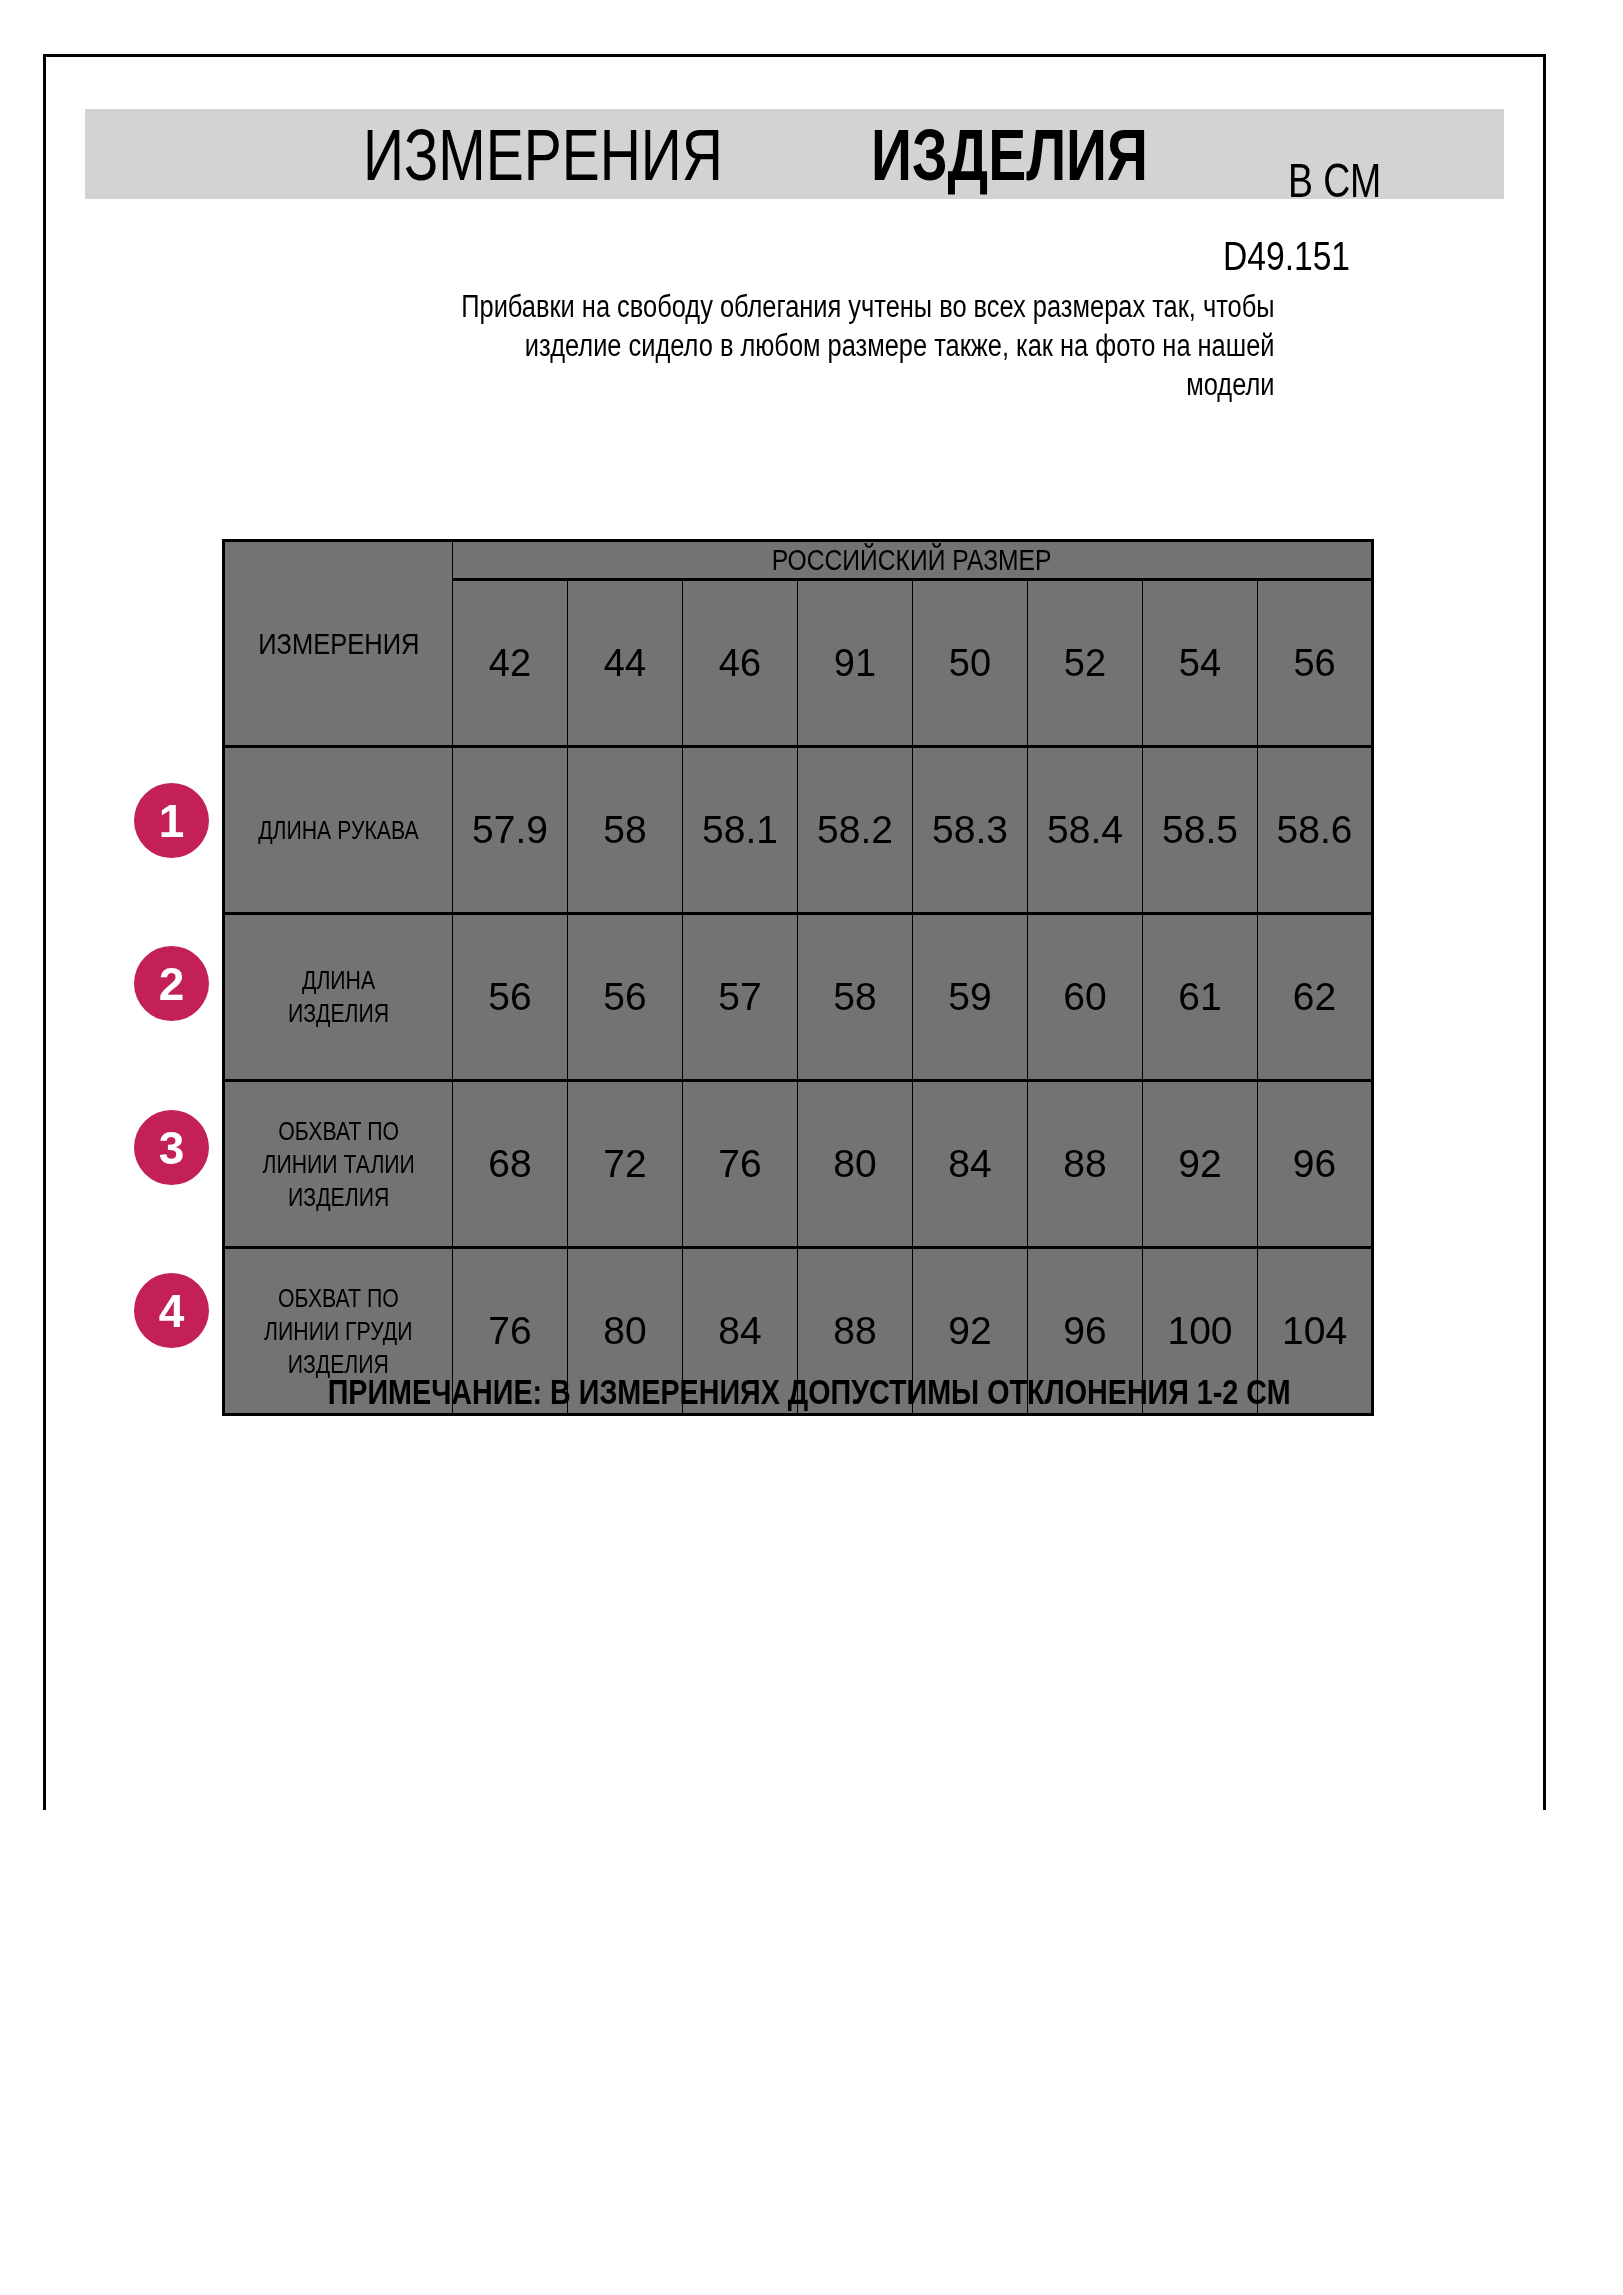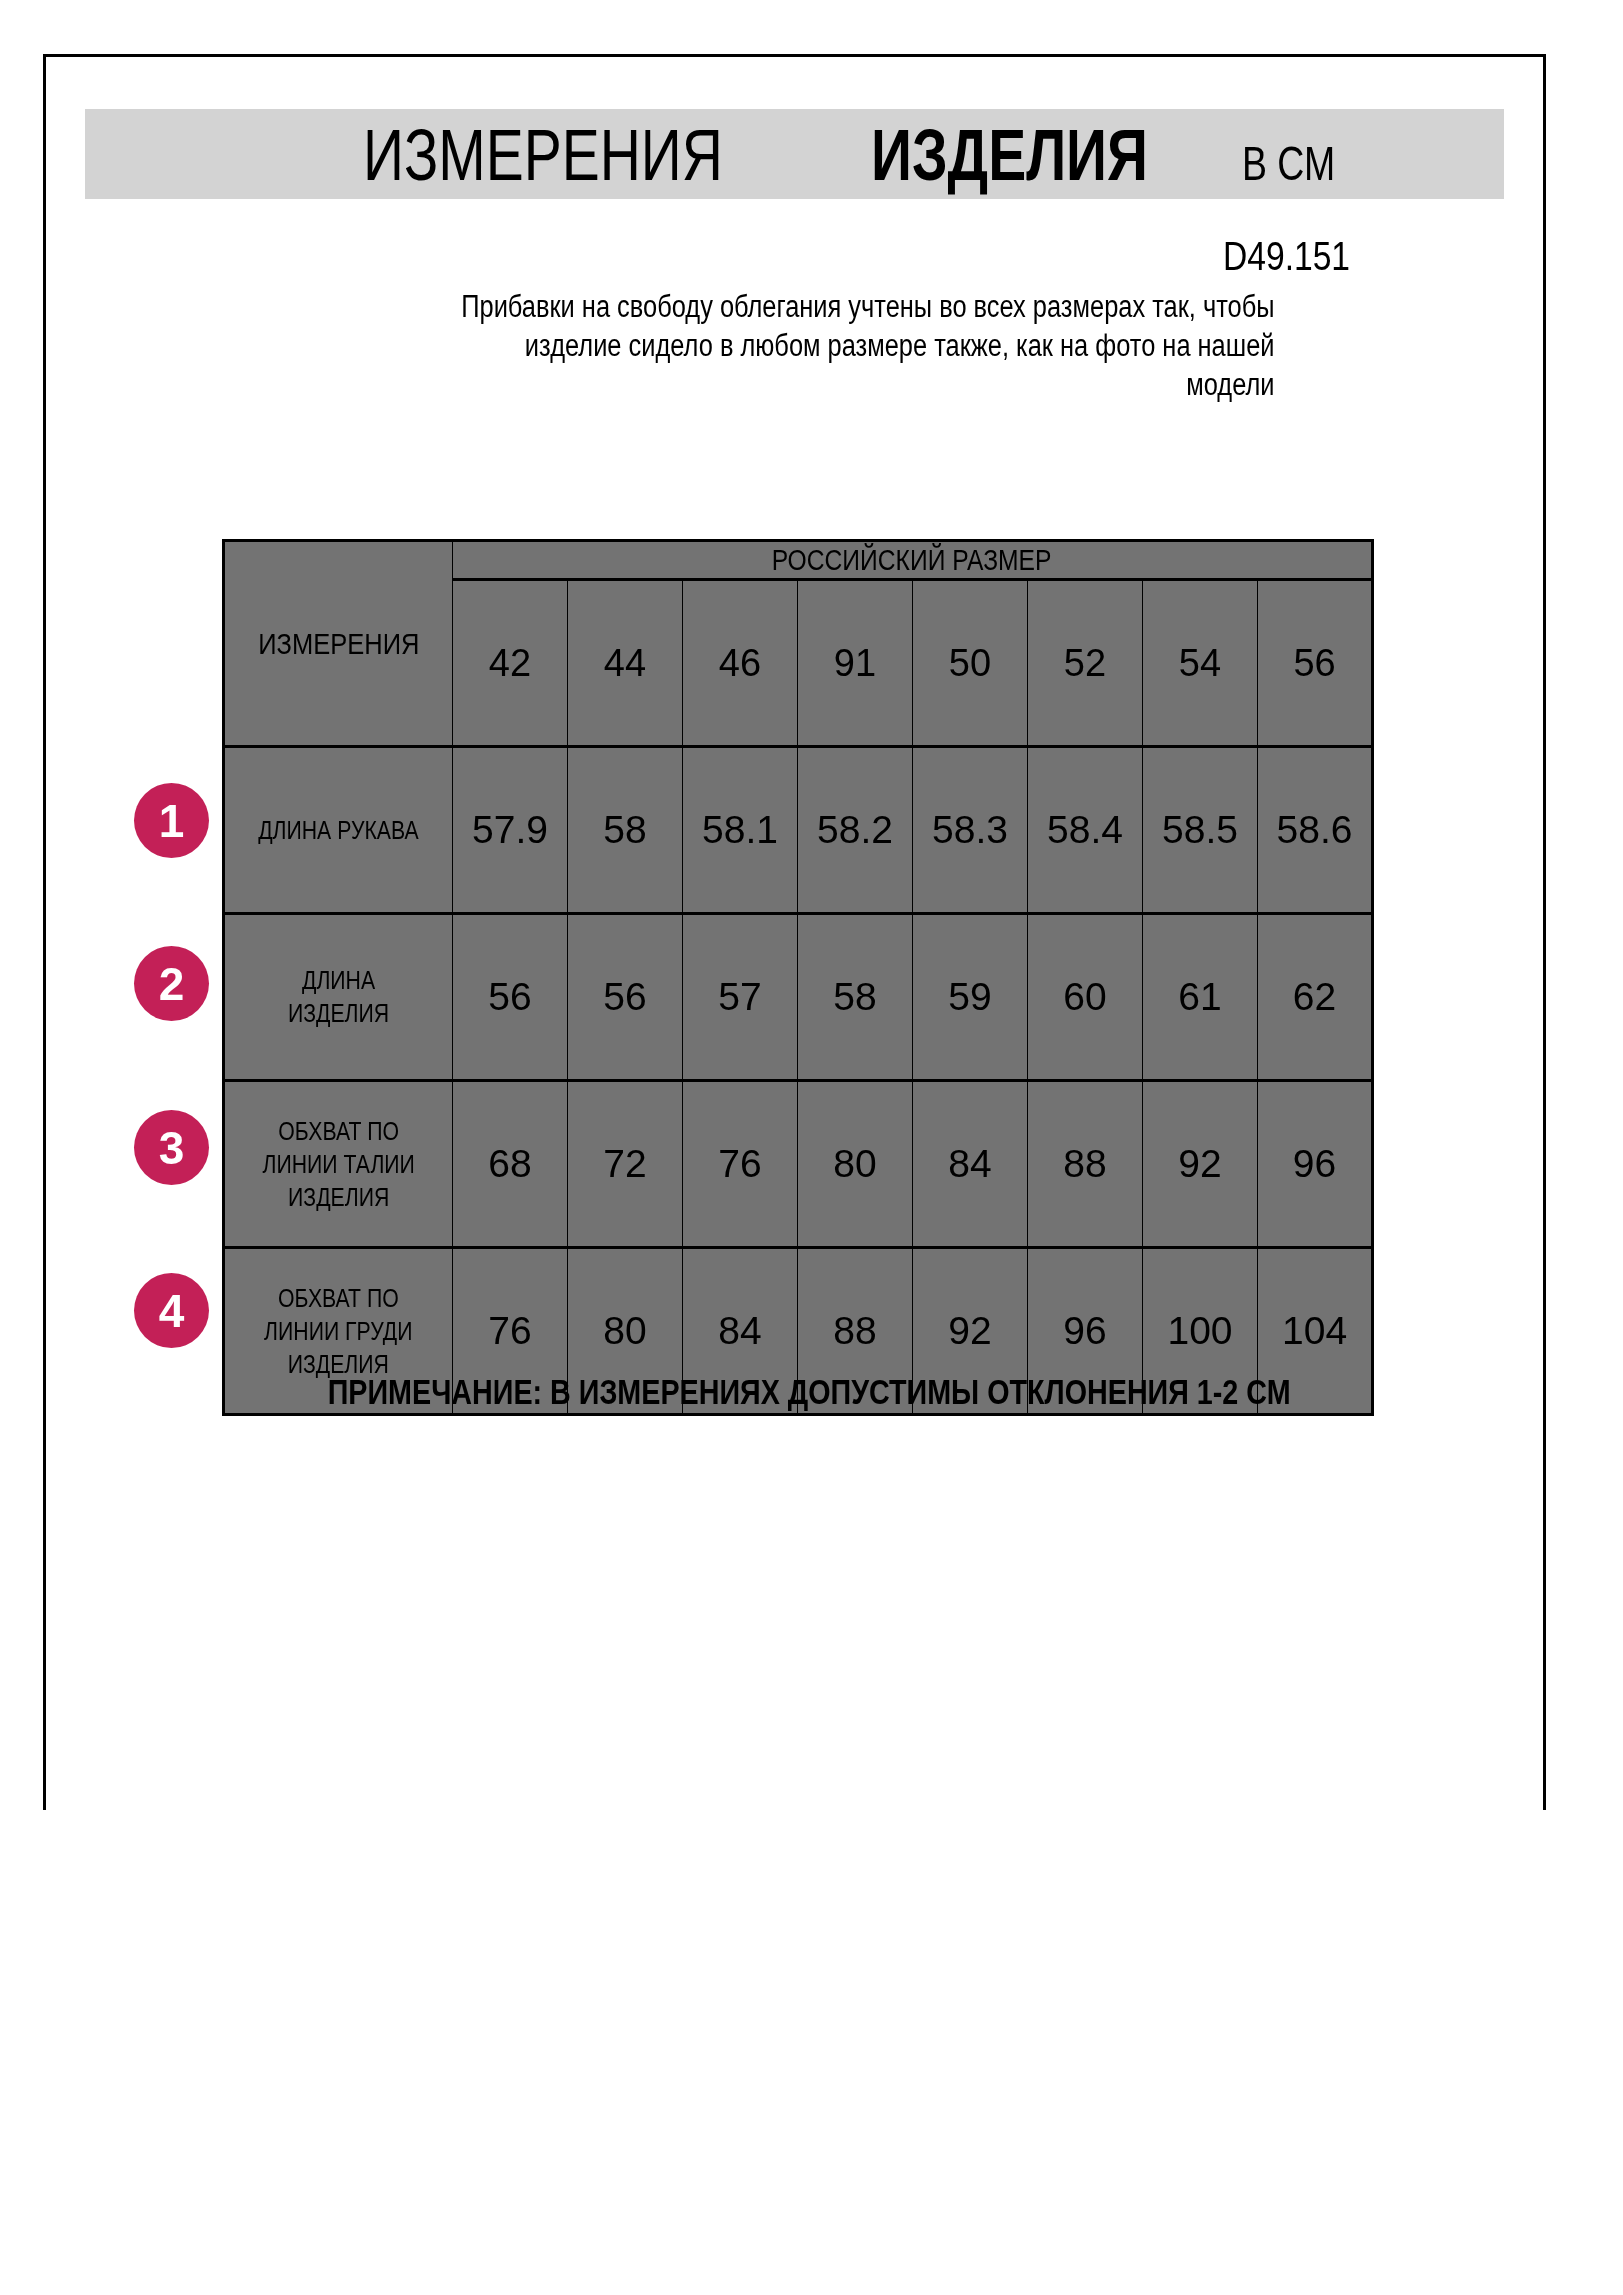--- a/index.html
+++ b/index.html
@@ -41,21 +41,21 @@
     white-space: nowrap;
     color: #000;
   }
   .title-word > span {
     display: inline-block;
     transform: scaleX(0.78);
     transform-origin: left center;
   }
   #title-w1 { left: 363px;  font-size: 73px; font-weight: 400; }
   #title-w2 { left: 871px; font-size: 73px; font-weight: 700; }
-  #title-w3 { left: 1242px; font-size: 48px;  font-weight: 400; padding-top: 9.2px; }
+  #title-w3 { left: 1288px; font-size: 48px;  font-weight: 400; padding-top: 9.2px; align-items: flex-end; }
 
   .subtitle-block {
     position: absolute;
     left: 218px;
     top: 233px;
     width: 1146px;
     text-align: right;
     color: #000;
   }
   .item-code {

